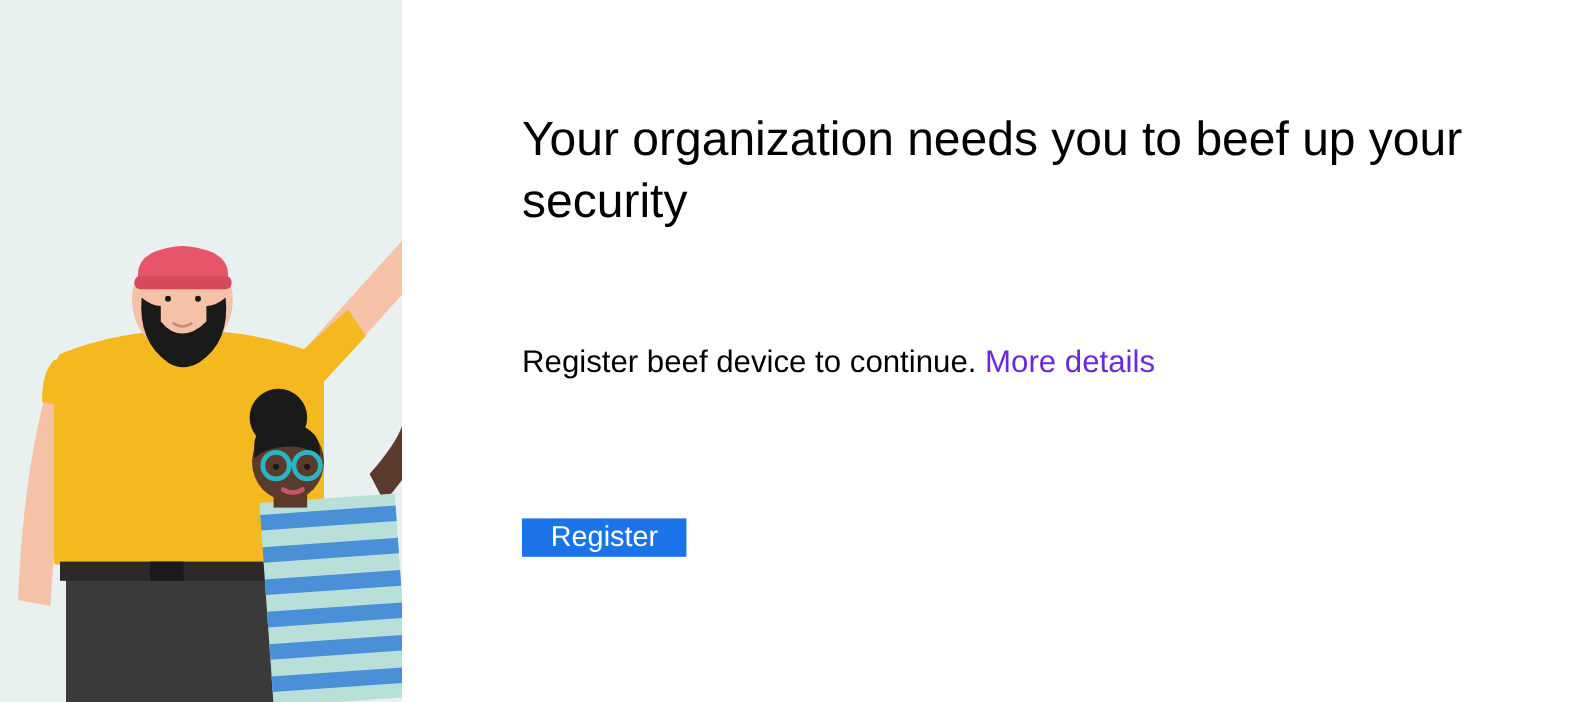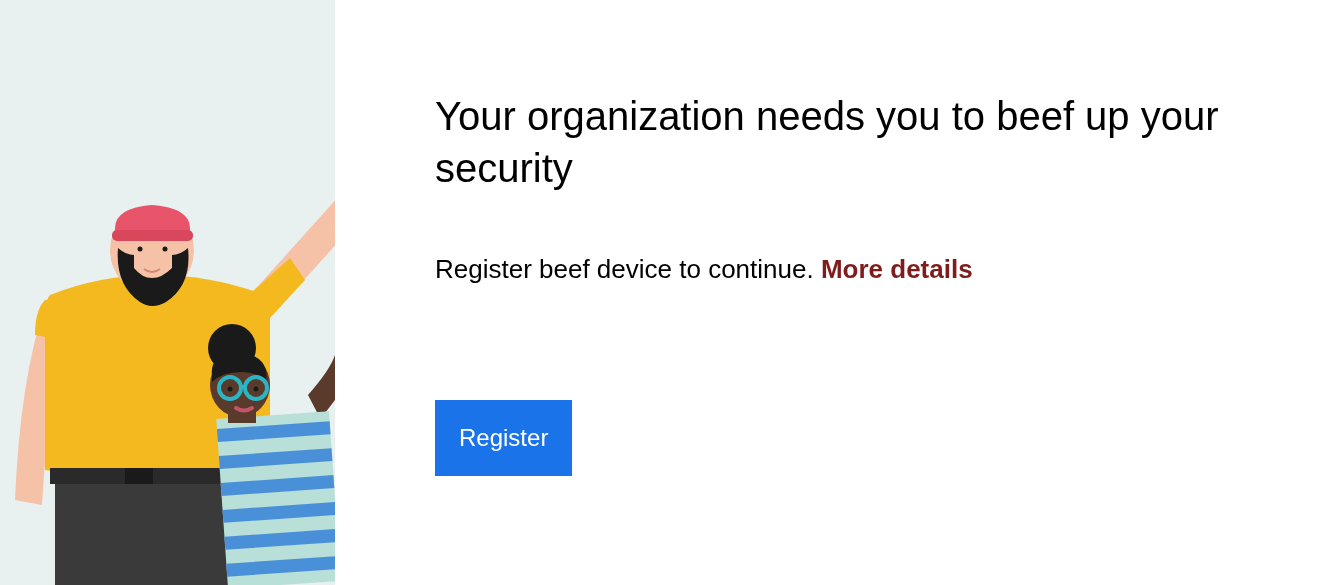--- a/index.html
+++ b/index.html
@@ -25,39 +25,38 @@
     }
     .content-panel {
       flex: 1;
       padding: 90px 100px 40px 100px;
     }
     .heading {
       font-size: 40px;
       font-weight: 400;
       line-height: 1.3;
       color: #000000;
-      margin-bottom: 60px;
+      margin-bottom: 92px;
       max-width: 800px;
     }
     .description {
       font-size: 26px;
       color: #000000;
       margin-bottom: 115px;
     }
     .description .link {
-      color: #7f1d1d;
+      color: #6d28d9;
       text-decoration: none;
       cursor: pointer;
-      font-weight: bold;
     }
     .register-btn {
       background: #1a73e8;
       color: #ffffff;
       border: none;
-      padding: 24px 24px;
+      padding: 2px 24px;
       font-size: 24px;
       cursor: pointer;
       font-family: inherit;
     }
     
     .illustration-panel svg {
       position: absolute;
       top: 0;
       left: 0;
     }

